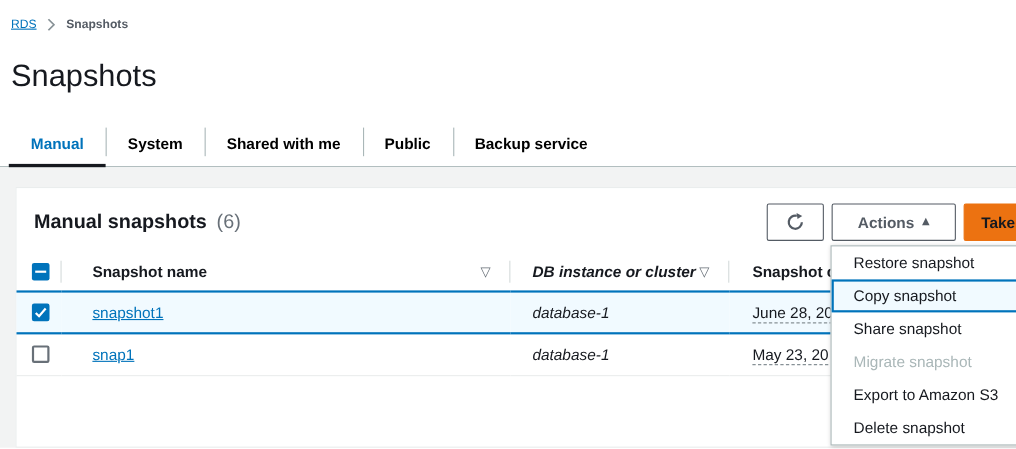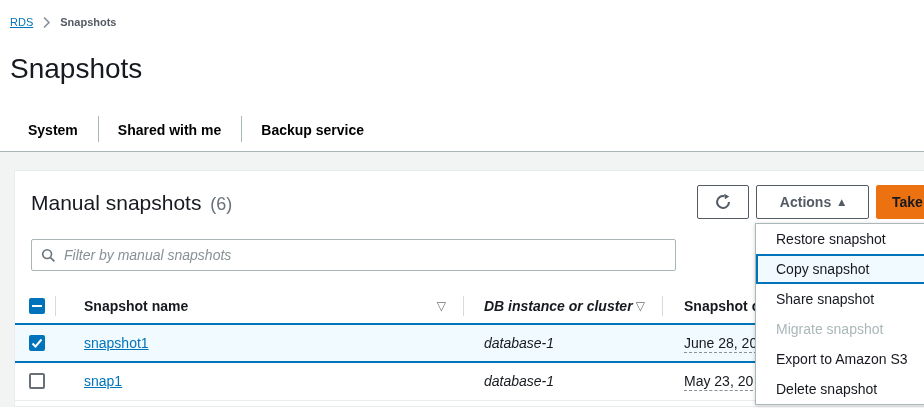--- a/index.html
+++ b/index.html
@@ -23,21 +23,21 @@
   .tab + .tab::before { content:""; position:absolute; left:0; top:8px; height:26px;
          width:1px; background:#aab7b8; }
   .tab.active { color:#0073bb; }
   .tab.active::after { content:""; position:absolute; left:0; right:0; bottom:-1px;
          height:3px; background:#16191f; }
   
   .content { background:#f2f3f3; height:255px; padding:18px 0 0 14px; }
   .panel { position:relative; background:#fff; border:1px solid #eaeded;
            width:960px; height:237px; }
   .panel-header { padding:20px 0 0 16px; }
-  .panel-title { font-size:21px; font-weight:400; display:inline; }
+  .panel-title { font-size:18px; font-weight:700; display:inline; }
   .panel-count { font-size:18px; font-weight:400; color:#687078; display:inline; margin-left:5px; }
   .actions-group { position:absolute; left:682px; top:14px; display:flex; gap:7px; }
   .btn { height:34px; border:1px solid #545b64; background:#fff; color:#545b64;
          font-family:inherit; font-size:14px; font-weight:700; border-radius:2px;
          display:flex; align-items:center; justify-content:center; cursor:pointer; }
   .btn-refresh { width:52px; }
   .btn-actions { width:113px; gap:7px; }
   .btn-primary { background:#ec7211; border-color:#ec7211; color:#16191f;
          width:170px; justify-content:flex-start; padding-left:15px;
          white-space:nowrap; overflow:hidden; }
@@ -89,22 +89,24 @@
     <span class="bc-link">RDS</span>
     <svg width="9" height="13" viewBox="0 0 9 13">
         <polyline points="2,1.5 7,6.5 2,11.5" fill="none" stroke="#879196" stroke-width="1.6"></polyline>
       </svg>
     <span class="bc-current">Snapshots</span>
   </div>
   <h1 class="page-title">Snapshots</h1>
 </div>
 
 <div class="tabs">
+  <div class="tab active">Manual</div>
   <div class="tab">System</div>
   <div class="tab">Shared with me</div>
+  <div class="tab">Public</div>
   <div class="tab">Backup service</div>
 </div>
 
 <div class="content">
   <div class="panel">
 
     <div class="panel-header">
       <span class="panel-title">Manual snapshots</span>
       <span class="panel-count">(6)</span>
     </div>
@@ -116,27 +118,20 @@
           <polygon points="9.0,0.6 13.6,3.0 9.8,5.5" fill="#545b64"></polygon>
         </svg>
       </button>
       <button class="btn btn-actions">
         <span>Actions</span>
         <span class="caret-up">▲</span>
       </button>
       <button class="btn btn-primary">Take snapshot</button>
     </div>
 
-    <div class="filter">
-      <svg width="15" height="15" viewBox="0 0 16 16">
-        <circle cx="6.5" cy="6.5" r="4.7" fill="none" stroke="#687078" stroke-width="1.7"></circle>
-        <line x1="10.2" y1="10.2" x2="14.3" y2="14.3" stroke="#687078" stroke-width="1.7"></line>
-      </svg>
-      <input type="text" placeholder="Filter by manual snapshots" style="">
-    </div>
 
     <table>
       <tbody>
           <tr>
         <th class="col-cb">
           <div class="cb cb-ind"></div>
         </th>
         <th class="col-name">
           <span>Snapshot name</span>
           <span class="sort-icon">▽</span>

